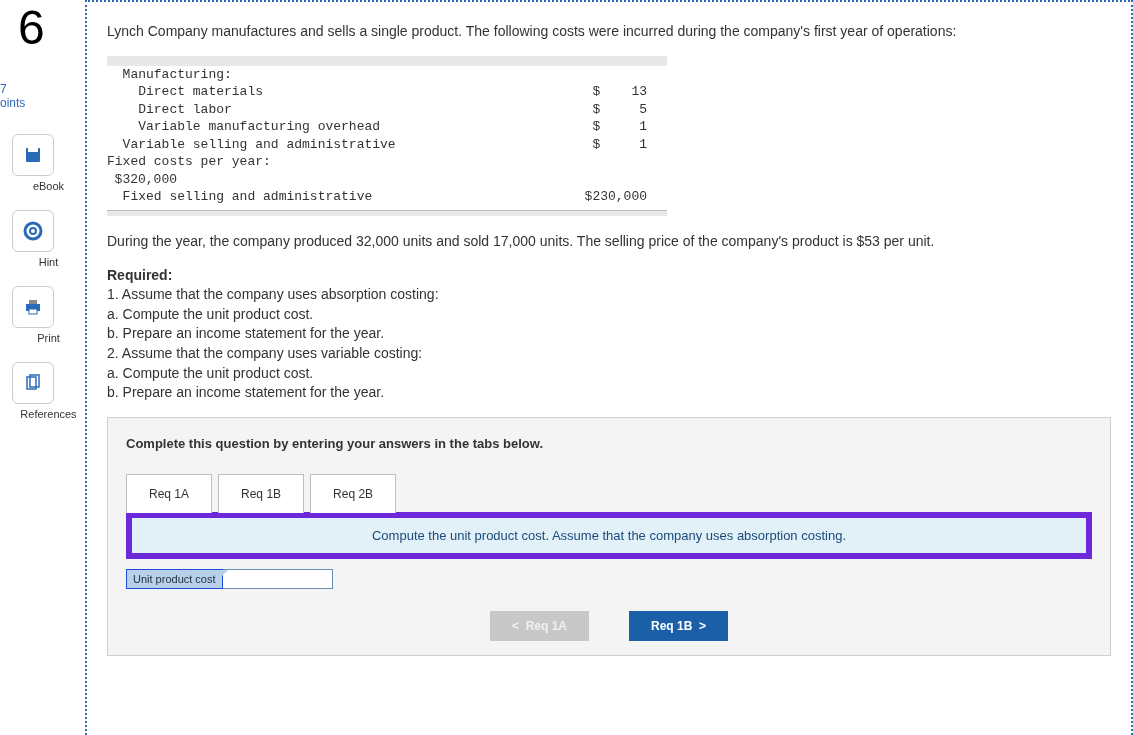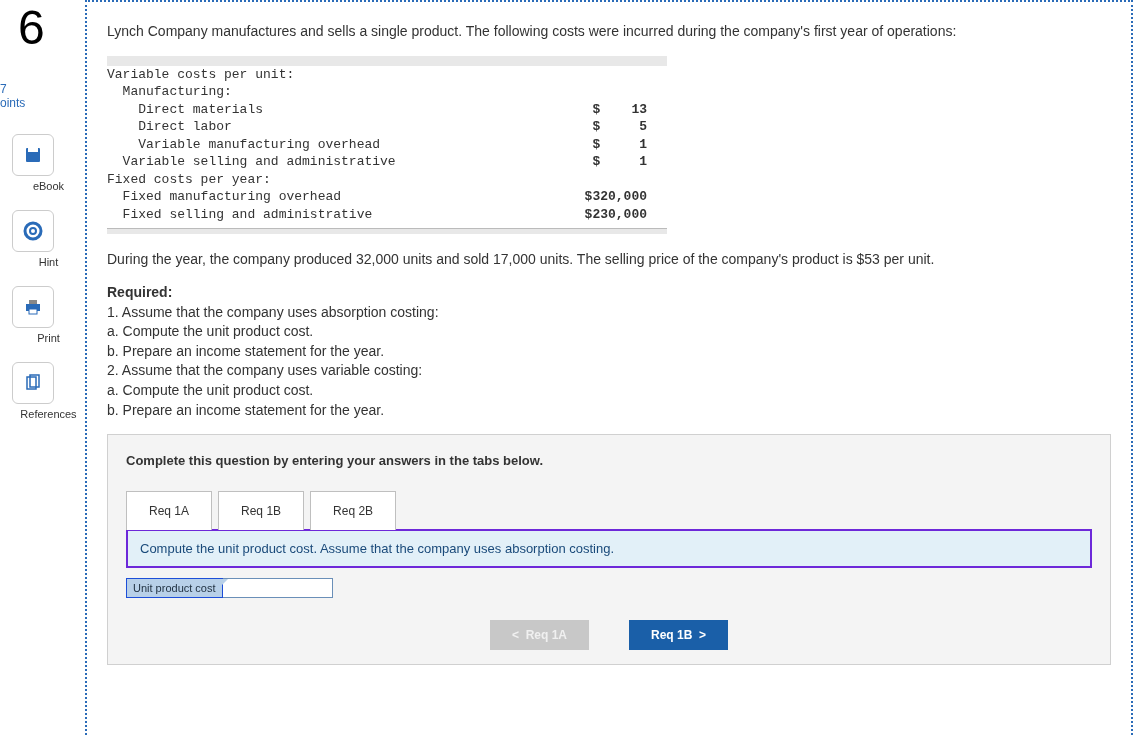--- a/index.html
+++ b/index.html
@@ -69,21 +69,21 @@
   .cost-box .hdr-bar {
     height: 10px;
     background: #e8e8e8;
   }
   .cost-box .row {
     display: flex;
     white-space: pre;
     line-height: 1.35;
   }
   .cost-box .label { flex: 1; }
-  .cost-box .amt { width: 90px; text-align: right; padding-right: 20px; font-weight: bold; }
+  .cost-box .amt { width: 90px; text-align: right; padding-right: 20px; }
   .cost-box .bottom-bar {
     height: 6px;
     background: #e8e8e8;
     border-top: 1px solid #bbb;
     margin-top: 4px;
   }
   .body-text { line-height: 1.4; margin-bottom: 14px; }
   .req-head { font-weight: bold; }
   .answer-frame {
     border: 1px solid #d0d0d0;
@@ -111,25 +111,26 @@
     font-size: 12px;
     color: #333;
     position: relative;
     top: 1px;
   }
   .tab.active {
     z-index: 2;
   }
   .tab-prompt {
     background: #e2f0f8;
-    border: 2px solid #6d28d9;
+    border: 6px solid #6d28d9;
     padding: 10px 12px;
     font-family: Verdana, Arial, sans-serif;
     font-size: 13px;
     color: #1a4a7a;
+    text-align: center;
   }
   .answer-row {
     margin-top: 10px;
     display: flex;
     align-items: stretch;
   }
   .answer-label {
     background: #b8d0e8;
     border: 1px solid #1d4ed8;
     padding: 3px 6px;
@@ -229,28 +230,27 @@
       </span>
     </div>
     <div class="tool-label">References</div>
   </div>
 
   <div class="content">
     <div class="intro">Lynch Company manufactures and sells a single product. The following costs were incurred during the company's first year of operations:</div>
 
     <div class="cost-box">
       <div class="hdr-bar"></div>
-      <div class="row"><span class="label">Variable costs per unit:</span></div>
       <div class="row"><span class="label">  Manufacturing:</span></div>
       <div class="row"><span class="label">    Direct materials</span><span class="amt">$    13</span></div>
       <div class="row"><span class="label">    Direct labor</span><span class="amt">$     5</span></div>
       <div class="row"><span class="label">    Variable manufacturing overhead</span><span class="amt">$     1</span></div>
       <div class="row"><span class="label">  Variable selling and administrative</span><span class="amt">$     1</span></div>
       <div class="row"><span class="label">Fixed costs per year:</span></div>
-      <div class="row"><span class="label">  Fixed manufacturing overhead</span><span class="amt">$320,000</span></div>
+      <div class="row"><span class="amt">$320,000</span></div>
       <div class="row"><span class="label">  Fixed selling and administrative</span><span class="amt">$230,000</span></div>
       <div class="bottom-bar"></div>
     </div>
 
     <div class="body-text">During the year, the company produced 32,000 units and sold 17,000 units. The selling price of the company's product is $53 per unit.</div>
 
     <div class="body-text">
       <div class="req-head">Required:</div>
       <div>1. Assume that the company uses absorption costing:</div>
       <div>a. Compute the unit product cost.</div>

